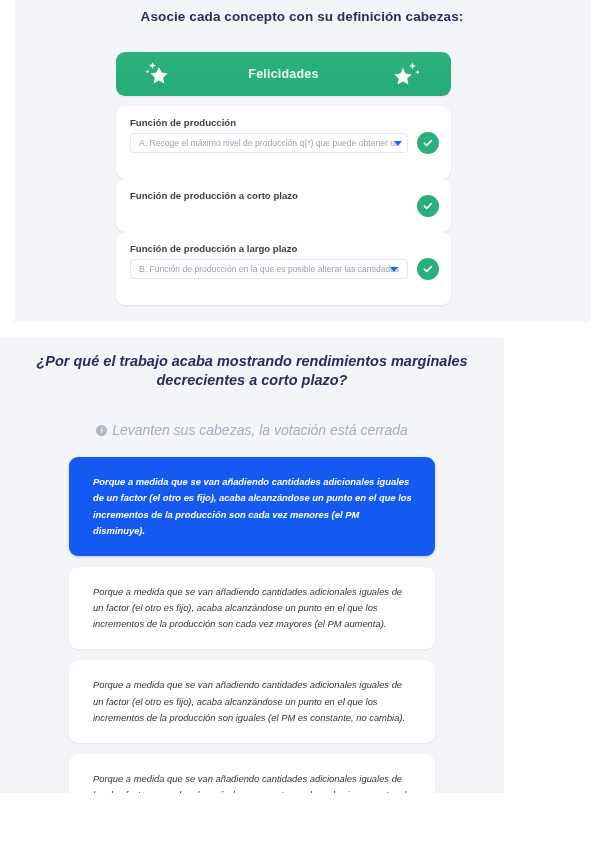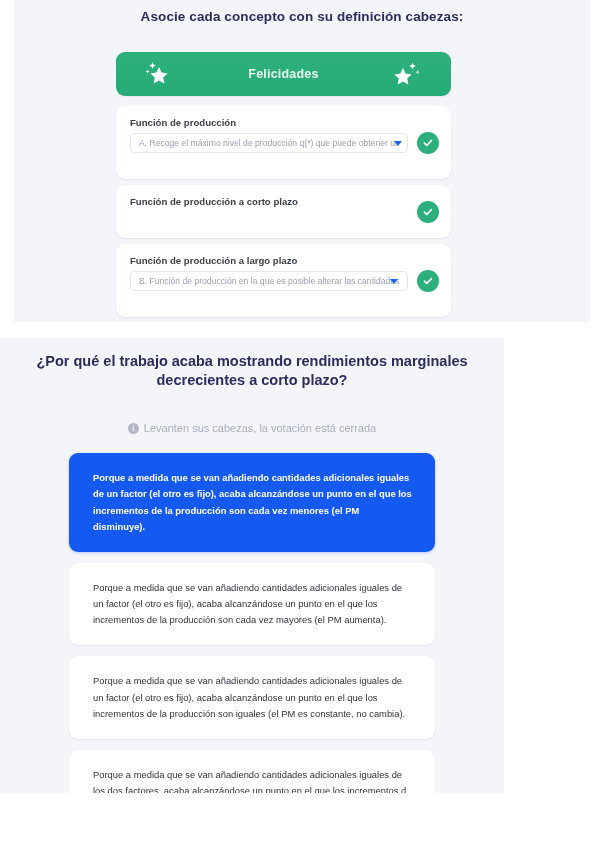--- a/index.html
+++ b/index.html
@@ -79,21 +79,21 @@
   .star-right { right: 18px; }
   .star-wrap svg { display: block; }
 
   
   .match-list { margin-top: 10px; }
 
   .match-row {
     position: relative;
     background: #ffffff;
     border-radius: 9px;
-    margin-bottom: 6px;
+    margin-bottom: 0;
     padding: 11px 14px 26px 14px;
     box-shadow: 0 1px 2px rgba(30,35,70,.07), 0 0 0 1px rgba(30,35,70,.015);
   }
 
   .match-concept {
     font-size: 9.6px;
     color: #3b3f46;
     font-weight: 600;
     margin-bottom: 5px;
     white-space: nowrap;
@@ -145,20 +145,21 @@
 
   
   .panel-bottom {
     position: absolute;
     left: 0px;
     top: 338px;
     width: 504px;
     height: 455px;
     background: #f4f5f9;
     overflow: hidden;
+    font-style: italic;
   }
 
   .poll-question {
     width: 440px;
     margin: 14px auto 0 auto;
     text-align: center;
     font-size: 14.5px;
     font-weight: bold;
     color: #2b2d5c;
     line-height: 1.32;
@@ -177,21 +178,21 @@
     border-radius: 50%;
     background: #b4b7c7;
     color: #f4f5f9;
     font-size: 8px;
     font-weight: bold;
     line-height: 11px;
     text-align: center;
     font-family: "Liberation Serif", serif;
   }
   .poll-status-text {
-    font-size: 11px;
+    font-size: 14px;
     color: #a9adbe;
   }
 
   .options {
     margin-top: 19px;
     width: 366px;
     margin-left: auto;
     margin-right: auto;
   }
 

